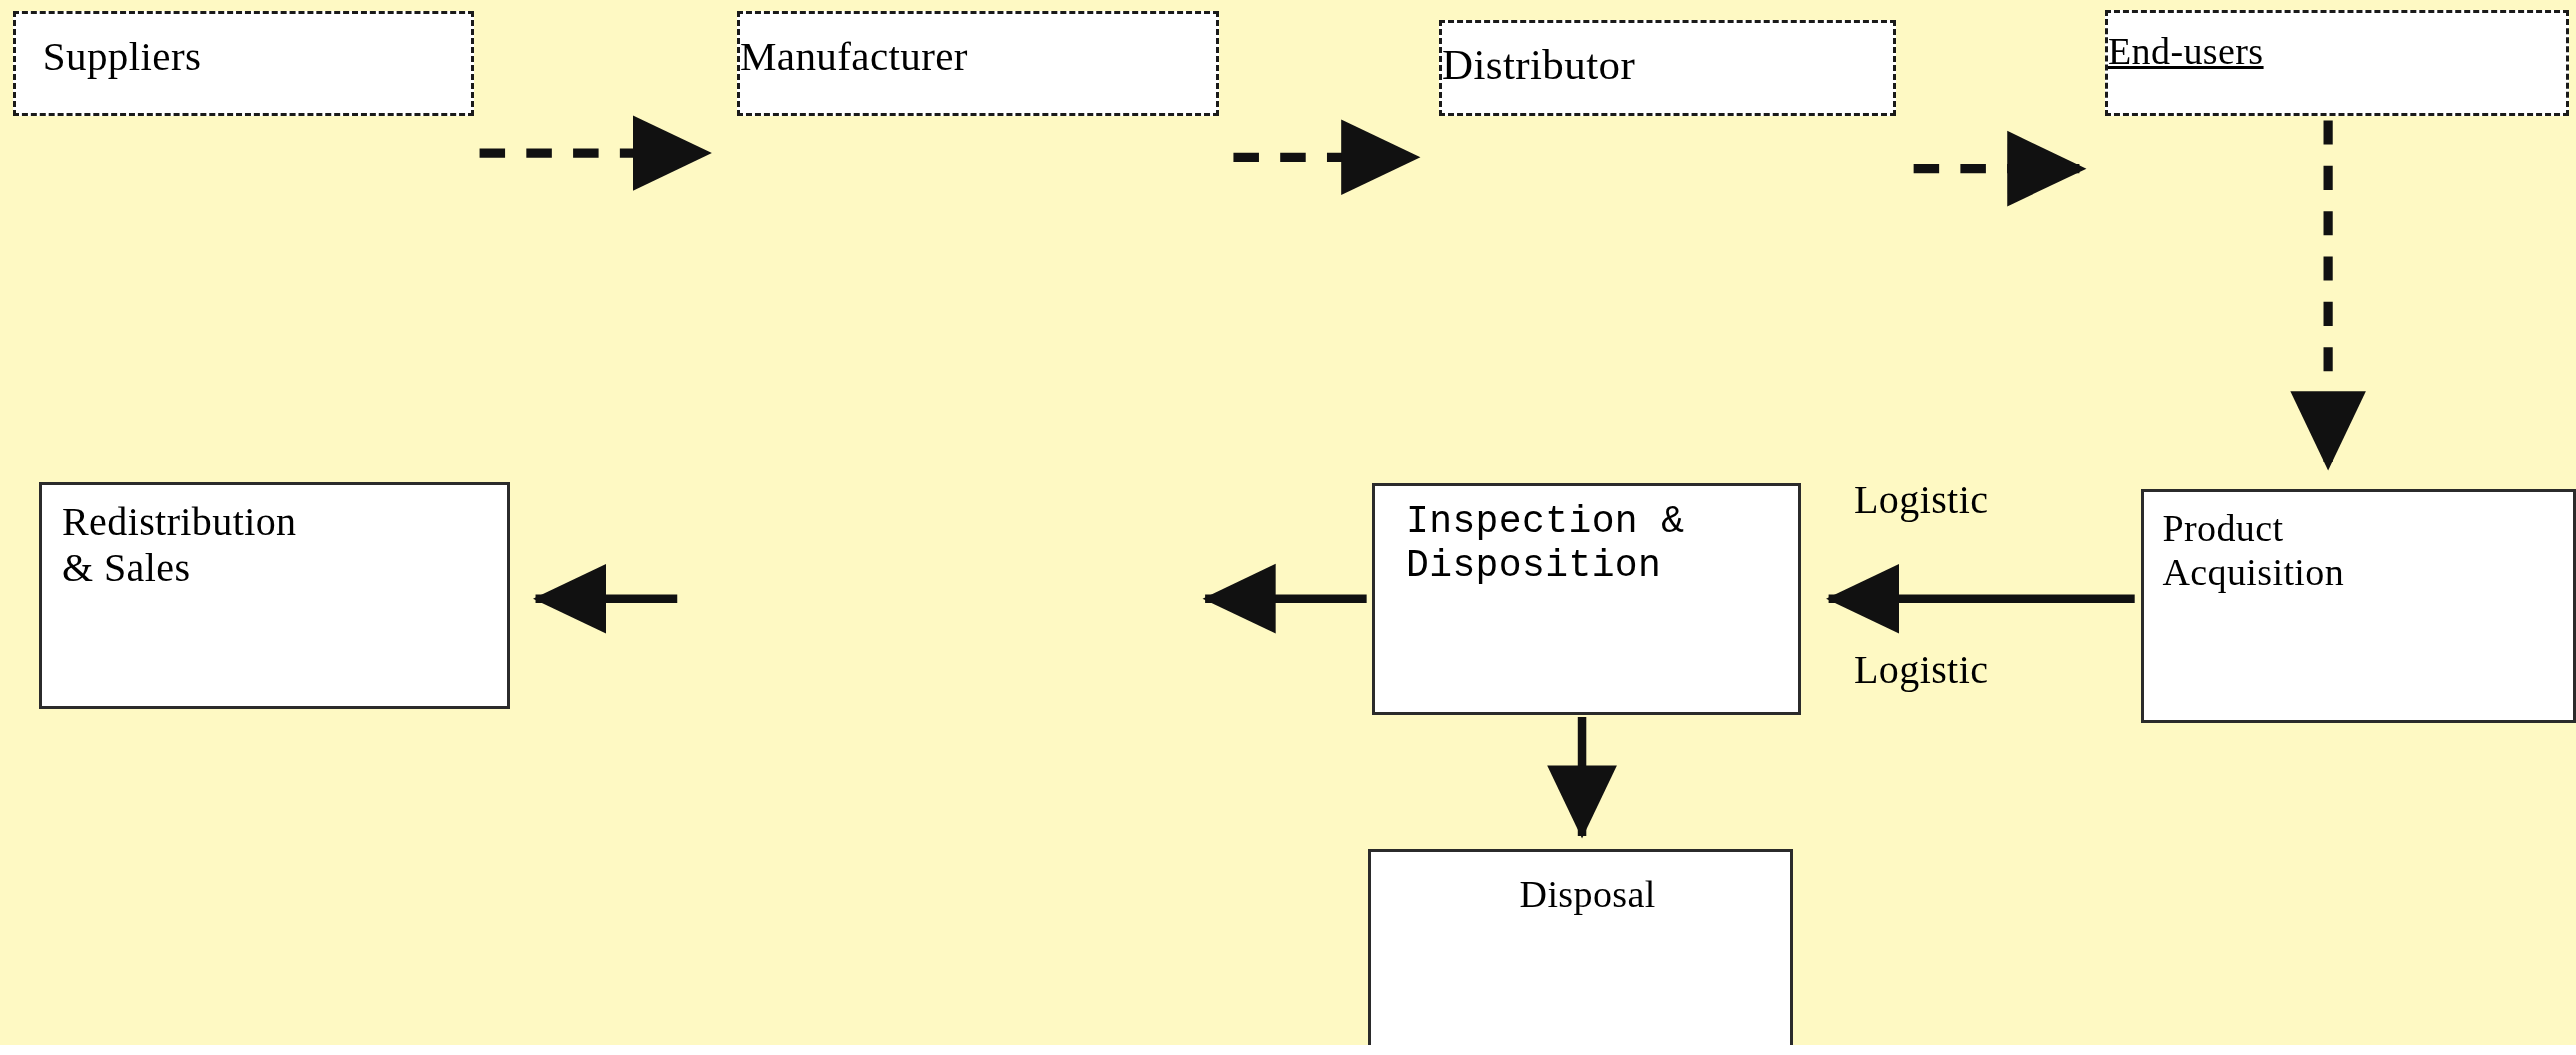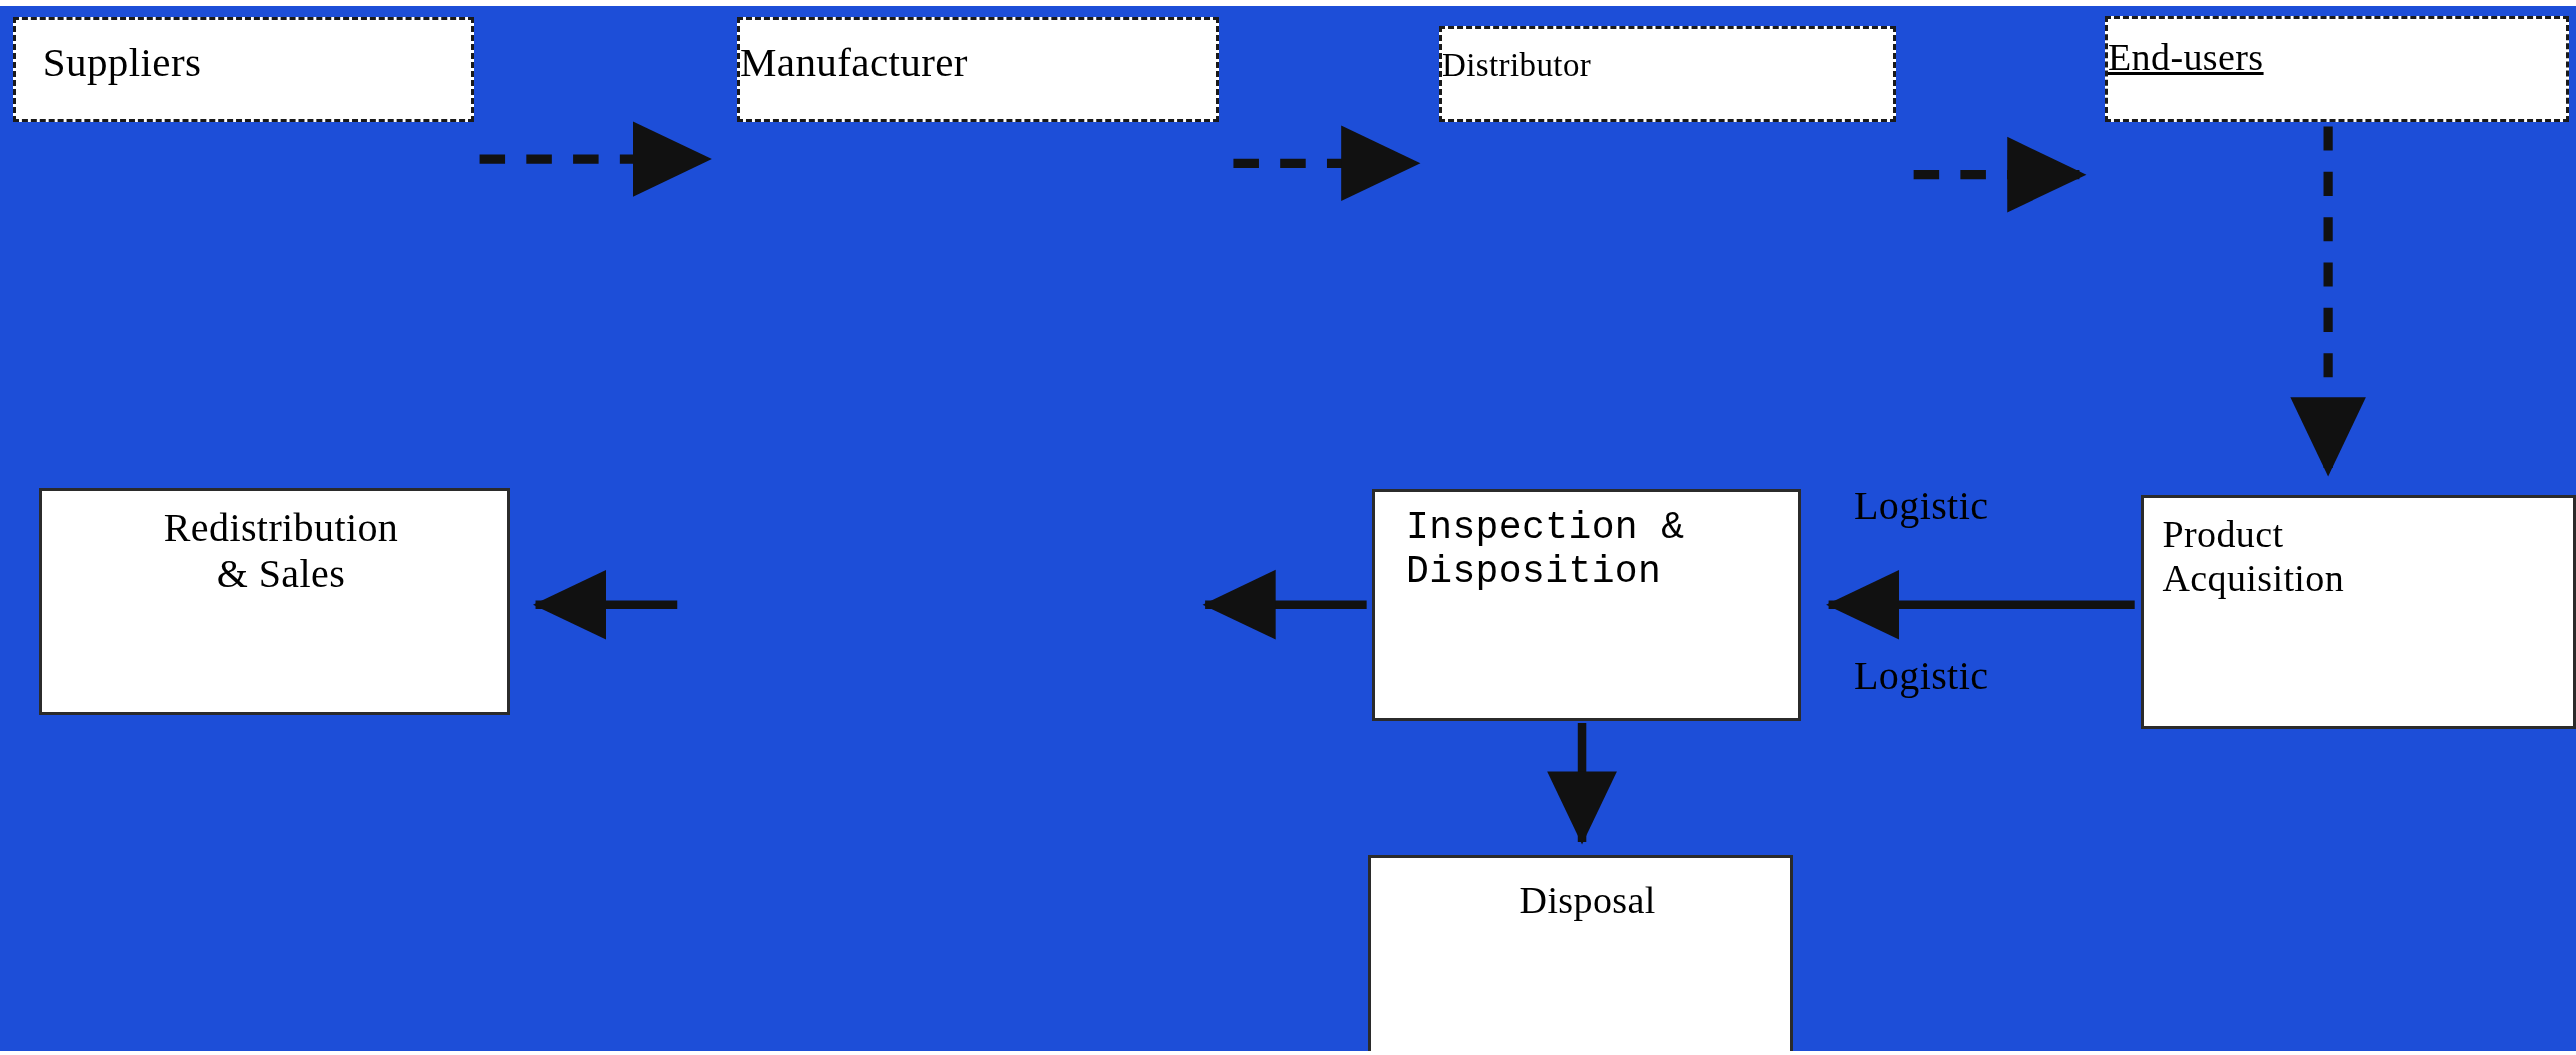--- a/index.html
+++ b/index.html
@@ -8,23 +8,22 @@
     background: #ffffff;
   }
   body {
     font-family: "Liberation Serif", "DejaVu Serif", serif;
     color: #000000;
   }
   #canvas {
     position: relative;
     width: 2576px;
     height: 1045px;
-    background: #1d4ed8;
+    background: #fef9c3;
     overflow: hidden;
-    margin-top: 6px;
   }
   .node {
     position: absolute;
     box-sizing: border-box;
     background: #ffffff;
   }
   .node.dashed {
     border: 3.5px dashed #1a1a1a;
   }
   .node.solid {
@@ -110,29 +109,29 @@
 
   <div class="node dashed" style="left:12.8px; top:11.3px; width:461px; height:105px;">
     <div class="label al-left" style="top:18.4px; left:27px; right:7px; font-size:41px;">Suppliers</div>
   </div>
 
   <div class="node dashed" style="left:737px; top:11.3px; width:482px; height:105px;">
     <div class="label al-center" style="top:18.4px; font-size:41px;">Manufacturer</div>
   </div>
 
   <div class="node dashed" style="left:1439px; top:20px; width:457px; height:96px;">
-    <div class="label al-center" style="top:17px; font-size:33px;">Distributor</div>
+    <div class="label al-center" style="top:17px; font-size:43px;">Distributor</div>
   </div>
 
   <div class="node dashed" style="left:2105px; top:10px; width:464px; height:106px;">
     <div class="label al-center" style="top:15.6px; font-size:38px;text-decoration:underline;">End-users</div>
   </div>
 
   <div class="node solid" style="left:39px; top:482px; width:471px; height:227px;">
-    <div class="label al-left" style="top:14px; left:20px; right:7px; font-size:40px;text-align:center;">Redistribution
+    <div class="label al-left" style="top:14px; left:20px; right:7px; font-size:40px;">Redistribution
 &amp; Sales</div>
   </div>
 
 
   <div class="node solid" style="left:1372px; top:483px; width:429px; height:232px;">
     <div class="label al-left" style="top:14px; left:31px; right:5.7px; font-size:38px;font-family:Liberation Mono, monospace;">Inspection &amp;
 Disposition</div>
   </div>
 
   <div class="node solid" style="left:2141px; top:489px; width:435px; height:234px;">

